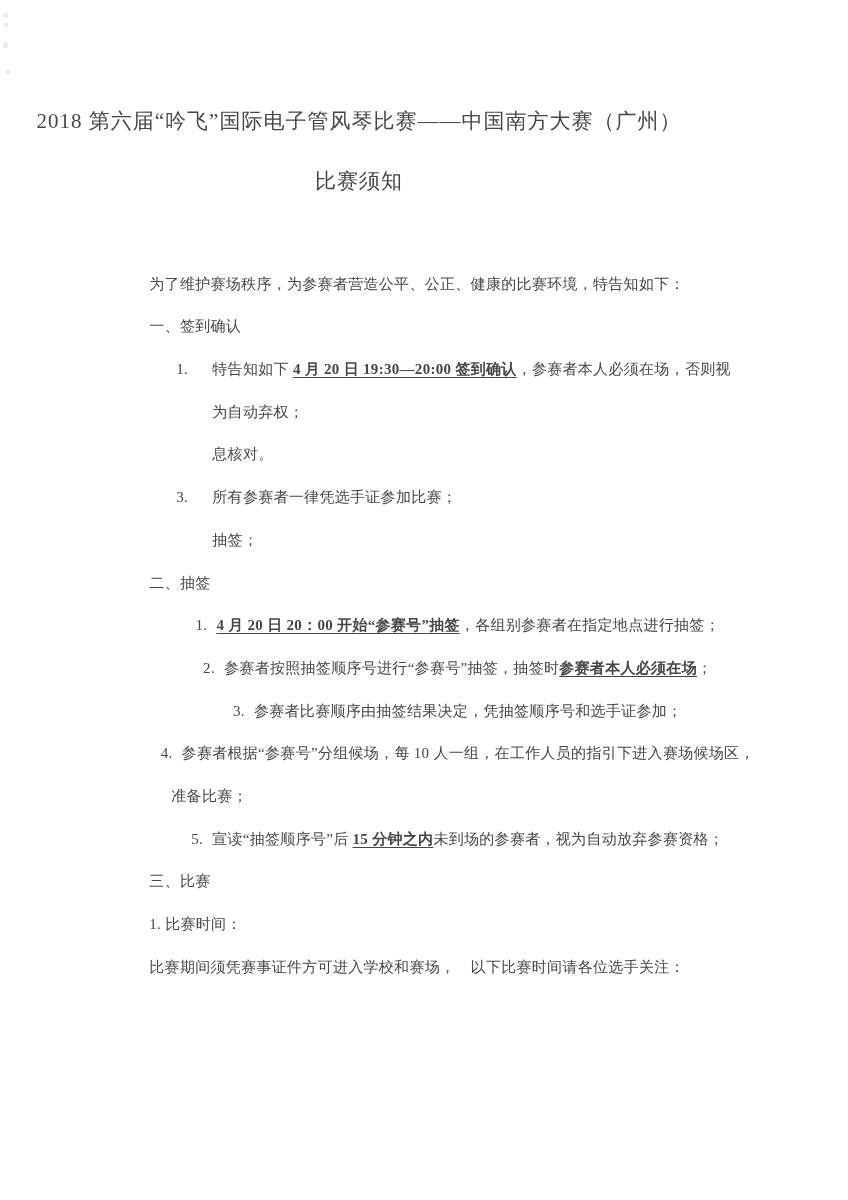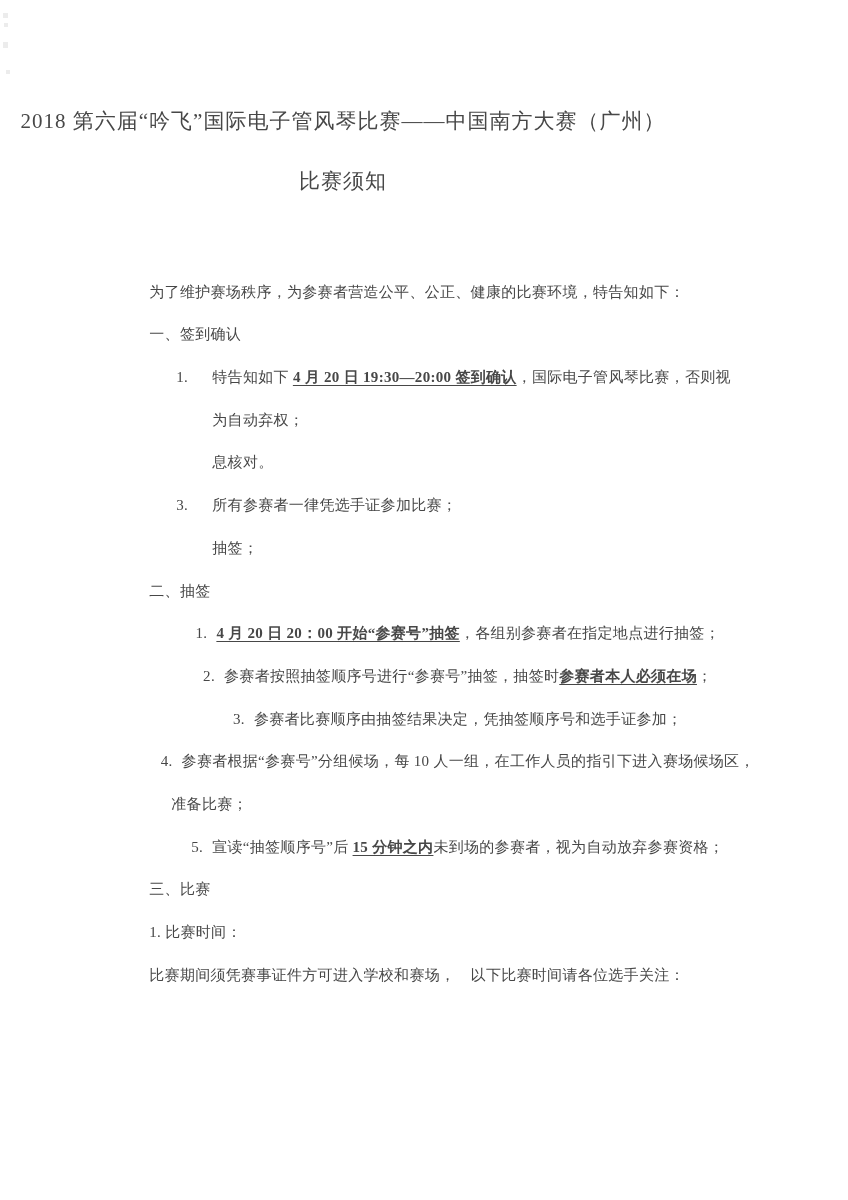--- a/index.html
+++ b/index.html
@@ -7,34 +7,34 @@
     position: relative;
     width: 848px;
     height: 1200px;
     background: #ffffff;
     overflow: hidden;
     color: #474747;
     font-family: "Liberation Serif", "DejaVu Serif", serif;
   }
   .title-line {
     position: absolute;
-    left: 0;
+    left: 16px;
     width: 686px;
     text-align: center;
     font-size: 21px;
     line-height: 30px;
     letter-spacing: 1px;
     white-space: pre;
   }
   #title-line-1 { top: 106px; }
   #title-line-2 { top: 166px; }
   .body-text {
     position: absolute;
     left: 125px;
-    top: 228px;
+    top: 220px;
     width: 640px;
     font-size: 15px;
     letter-spacing: 0.3px;
   }
   .line {
     height: 42.7px;
     line-height: 42.7px;
     white-space: pre;
   }
   
@@ -74,21 +74,21 @@
 
     <div class="line">
       <span>为了维护赛场秩序，为参赛者营造公平、公正、健康的比赛环境，特告知如下：</span>
     </div>
 
     <div class="line">
       <span>一、签到确认</span>
     </div>
 
     <div class="line ind1">
-      <span class="num">1.</span><span>特告知如下 </span><span class="em">4 月 20 日 19:30—20:00 签到确认</span><span>，国际电子管风琴比赛，否则视</span>
+      <span class="num">1.</span><span>特告知如下 </span><span class="em">4 月 20 日 19:30—20:00 签到确认</span><span>，参赛者本人必须在场，否则视</span>
     </div>
     <div class="line cont1">
       <span>为自动弃权；</span>
     </div>
 
     <div class="line cont1">
       <span>息核对。</span>
     </div>
 
     <div class="line ind1">

